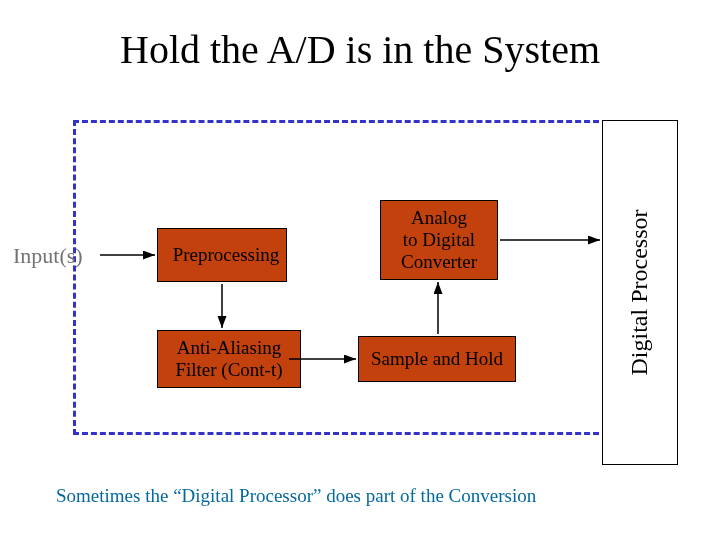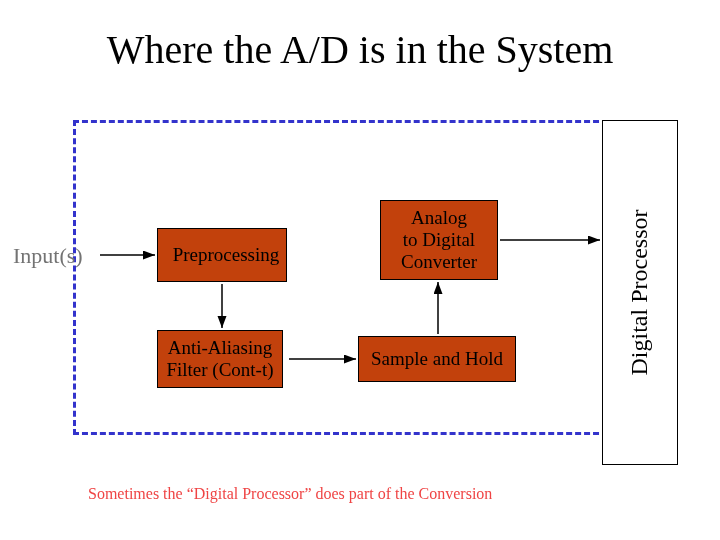--- a/index.html
+++ b/index.html
@@ -42,57 +42,57 @@
     display: flex;
     align-items: center;
     justify-content: center;
     text-align: center;
     font-size: 19px;
     line-height: 1.15;
     padding: 4px;
   }
   .block.preproc { left: 157px; top: 228px; width: 130px; height: 54px; padding-left: 12px; }
   .block.adc     { left: 380px; top: 200px; width: 118px; height: 80px; }
-  .block.aaf     { left: 157px; top: 330px; width: 126px; height: 58px; }
+  .block.aaf     { left: 157px; top: 330px; width: 144px; height: 58px; }
   .block.sah     { left: 358px; top: 336px; width: 158px; height: 46px; }
   .dig-proc {
     position: absolute;
     left: 602px;
     top: 120px;
     width: 76px;
     height: 345px;
     border: 1.5px solid #000;
     background: #fff;
     display: flex;
     align-items: center;
     justify-content: center;
   }
   .dig-proc span {
     transform: rotate(-90deg);
     white-space: nowrap;
     font-size: 24px;
   }
   .caption {
     position: absolute;
-    left: 88px;
+    left: 56px;
     top: 485px;
-    font-size: 16px;
-    color: #ef4444;
+    font-size: 19px;
+    color: #0369a1;
   }
   svg.arrows {
     position: absolute;
     left: 0; top: 0;
     width: 720px; height: 540px;
     pointer-events: none;
   }
 </style>
 </head>
 <body>
 
-<div class="title">Where the A/D is in the System</div>
+<div class="title">Hold the A/D is in the System</div>
 
 <div class="dashed-box"></div>
 
 <div class="input-label">Input(s)</div>
 
 <div class="block preproc">Preprocessing</div>
 <div class="block adc">Analog<br>to Digital<br>Converter</div>
 <div class="block aaf">Anti-Aliasing<br>Filter (Cont-t)</div>
 <div class="block sah">Sample and Hold</div>
 

